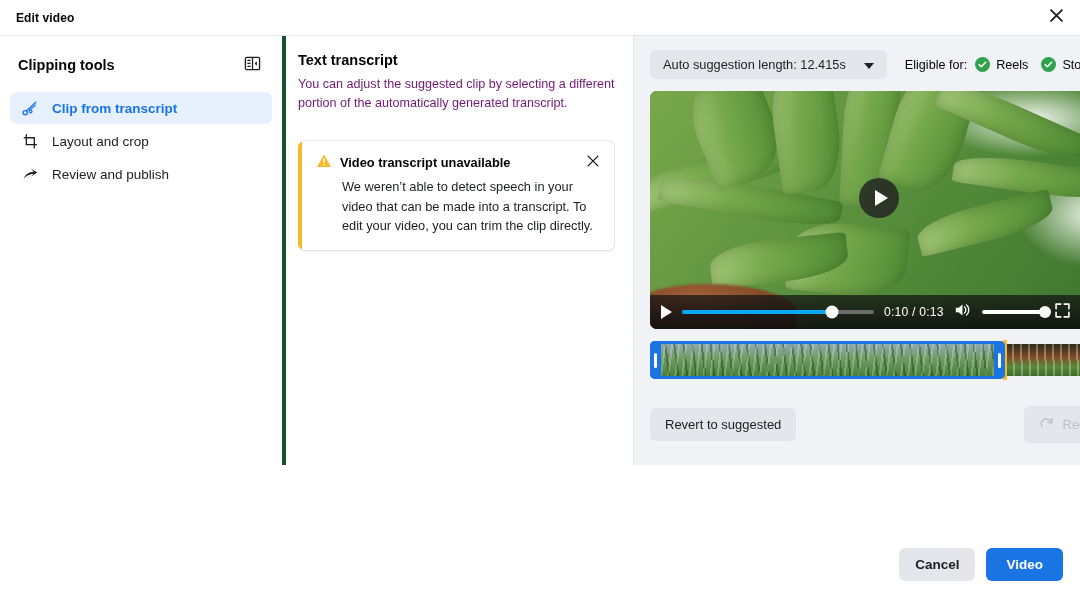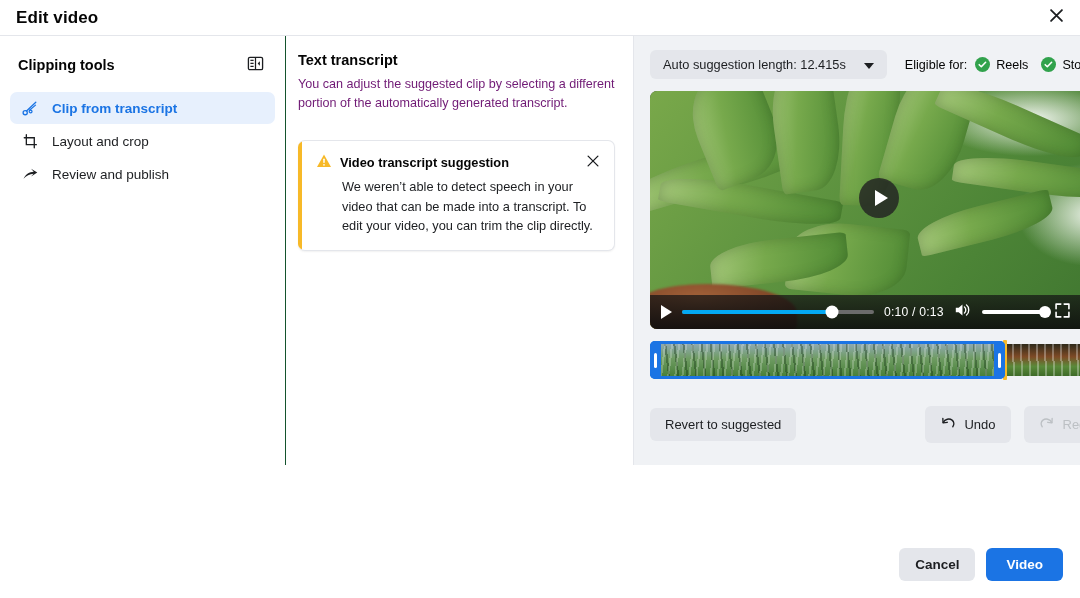--- a/index.html
+++ b/index.html
@@ -17,21 +17,21 @@
   
   .header {
     height: 36px;
     border-bottom: 1px solid #e4e6eb;
     display: flex;
     align-items: center;
     padding: 0 14px 0 16px;
     position: relative;
   }
   .header-title {
-    font-size: 17px;
+    font-size: 12px;
     font-weight: bold;
     letter-spacing: 0.1px;
   }
   .close-btn {
     position: absolute;
     right: 10px;
     top: 50%;
     transform: translateY(-50%);
     width: 28px; height: 28px;
     display: flex; align-items: center; justify-content: center;
@@ -43,21 +43,21 @@
   .body-wrap {
     display: flex;
     height: 429px;
     position: relative;
   }
 
   
   .sidebar {
     width: 286px;
     flex: 0 0 286px;
-    border-right: 1px solid #14532d;
+    border-right: 4px solid #14532d;
     padding: 10px 10px 0 10px;
     background: #fff;
   }
   .sidebar-head {
     display: flex;
     align-items: center;
     justify-content: space-between;
     padding: 5px 6px 5px 8px;
     margin-bottom: 8px;
   }
@@ -533,21 +533,21 @@
 
     <div class="callout">
       <div class="callout-head">
         <span>
           <svg width="16" height="16" viewBox="0 0 16 16">
             <path d="M8 1.6 L15 14 L1 14 Z" fill="#f7b928"></path>
             <rect x="7.25" y="5.6" width="1.5" height="4.4" rx="0.7" fill="#fff"></rect>
             <circle cx="8" cy="11.8" r="0.85" fill="#fff"></circle>
           </svg>
         </span>
-        <span class="callout-title">Video transcript suggestion</span>
+        <span class="callout-title">Video transcript unavailable</span>
         <span class="callout-close">
           <svg width="14" height="14" viewBox="0 0 16 16">
             <path d="M2.4 2.4 L13.6 13.6 M13.6 2.4 L2.4 13.6" stroke="#1c1e21" stroke-width="1.5" stroke-linecap="round" fill="none"></path>
           </svg>
         </span>
       </div>
       <div class="callout-body">We weren’t able to detect speech in your video that can be made into a transcript. To edit your video, you can trim the clip directly.</div>
     </div>
   </div>
 
@@ -652,29 +652,20 @@
         </div>
       </div>
     </div>
 
     <div class="editor-actions">
       <button class="btn-gray">
         <span>Revert to suggested</span>
       </button>
 
       <div class="undo-redo">
-        <button class="btn-gray">
-          <span>
-            <svg width="16" height="16" viewBox="0 0 18 18">
-              <path d="M3.6 8.4 C5.6 4.6 10.4 3.4 13.6 5.8 C16.0 7.6 16.2 11.0 14.4 13.2" stroke="#1c1e21" stroke-width="1.5" fill="none" stroke-linecap="round"></path>
-              <path d="M3.2 3.8 L3.4 8.8 L8.2 8.2" stroke="#1c1e21" stroke-width="1.5" fill="none" stroke-linecap="round" stroke-linejoin="round"></path>
-            </svg>
-          </span>
-          <span>Undo</span>
-        </button>
 
         <button class="btn-gray disabled">
           <span>
             <svg width="16" height="16" viewBox="0 0 18 18">
               <path d="M14.4 8.4 C12.4 4.6 7.6 3.4 4.4 5.8 C2.0 7.6 1.8 11.0 3.6 13.2" stroke="#bcc0c4" stroke-width="1.5" fill="none" stroke-linecap="round"></path>
               <path d="M14.8 3.8 L14.6 8.8 L9.8 8.2" stroke="#bcc0c4" stroke-width="1.5" fill="none" stroke-linecap="round" stroke-linejoin="round"></path>
             </svg>
           </span>
           <span>Redo</span>
         </button>

